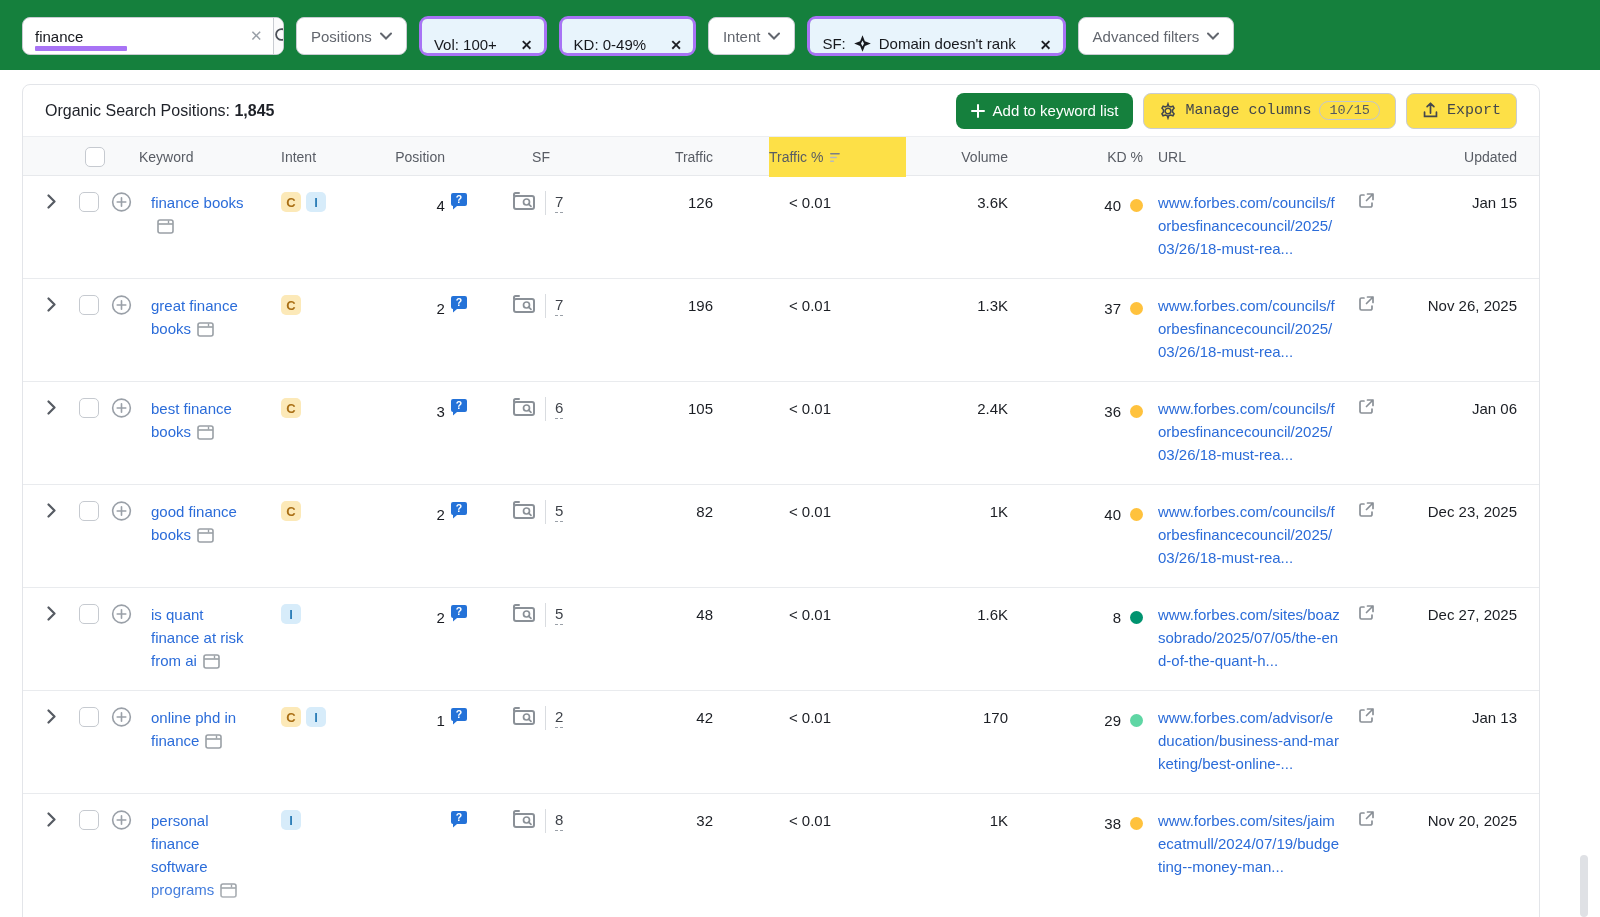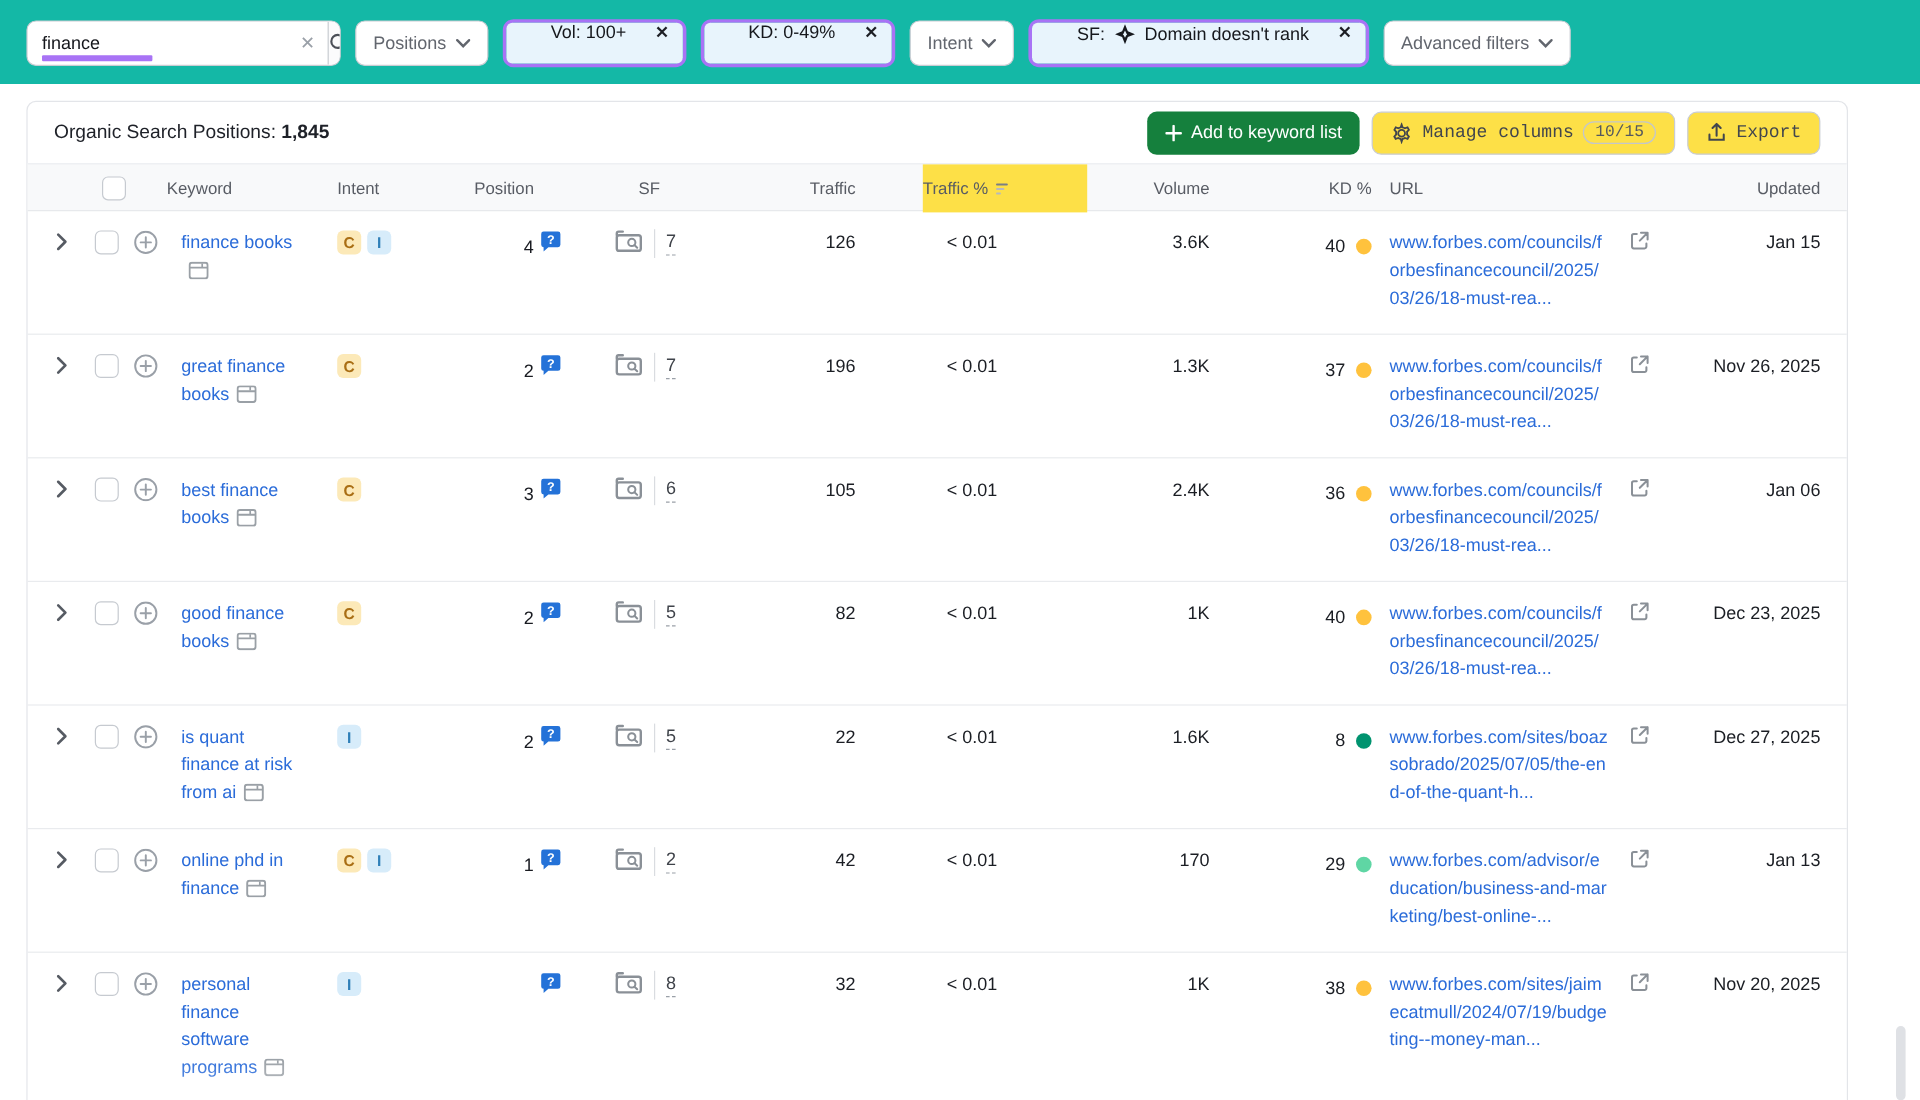--- a/index.html
+++ b/index.html
@@ -1,34 +1,34 @@
 <!DOCTYPE html>
 <html><head>
 <meta charset="utf-8">
 <style>
   * { margin:0; padding:0; box-sizing:border-box; }
   html,body { width:1600px; height:917px; overflow:hidden; background:#fff;
     font-family:"Liberation Sans", sans-serif; color:#1b1e24; }
 
   
-  .filterbar { display:flex; align-items:center; gap:12px; padding:16px 22px 14px 22px; background:#14b8a6; }
+  .filterbar { display:flex; align-items:center; gap:12px; padding:16px 22px 14px 22px; background:#15803d; }
   .searchbox { position:relative; display:flex; align-items:stretch; width:262px; height:38px;
     border:1px solid #c9ccd2; border-radius:8px; background:#fff; overflow:hidden; }
   .searchbox input { border:0; outline:none; flex:1; padding:0 6px 0 12px; font-size:15px; color:#15171c;
     font-family:"Liberation Sans", sans-serif; background:transparent; }
   .search-underline { position:absolute; left:12px; bottom:3px; width:92px; height:5px; background:#a873f5; border-radius:1px; }
   .clear-x { display:flex; align-items:center; padding:0 10px; color:#9aa0a8; font-size:15px; cursor:pointer; }
   .search-btn { display:flex; align-items:center; justify-content:center; width:42px; border-left:1px solid #c9ccd2;
     background:#fbfbfc; cursor:pointer; }
 
   .dropdown { display:flex; align-items:center; gap:8px; height:38px; padding:0 14px; border:1px solid #c9ccd2;
     border-radius:8px; background:#fff; color:#62666e; font-size:15px; cursor:pointer; white-space:nowrap; }
 
   .chip-wrap { border:3px solid #a873f5; border-radius:9px; }
-  .chip { display:flex; align-items:flex-start; height:34px; background:#e8f4fc; border-radius:5px; overflow:hidden;padding-left:25px; }
+  .chip { display:flex; align-items:flex-end; height:34px; background:#e8f4fc; border-radius:5px; overflow:hidden; }
   .chip-label { display:flex; align-items:center; gap:7px; padding:0 12px; font-size:15px; color:#16181d; white-space:nowrap; }
   .chip-div { width:1px; background:#c2ddf0; }
   .chip-x { display:flex; align-items:center; padding:0 11px; font-size:14px; font-weight:bold; color:#1c1e24; cursor:pointer; }
 
   
   .card { position:absolute; left:22px; right:60px; top:84px; bottom:-40px;
     border:1px solid #e3e5e9; border-radius:8px 8px 0 0; background:#fff; width:1518px; }
   .toolbar { display:flex; align-items:center; height:51px; padding:0 22px; }
   .tb-title { font-size:16px; color:#1e2128; }
   .tb-title b { font-weight:bold; }
@@ -470,21 +470,21 @@
     <div class="cell c-sf">
       <svg width="24" height="20" viewBox="0 0 24 20">
             <path d="M2 5 V3.5 A1.5 1.5 0 0 1 3.5 2 H7" fill="none" stroke="#8a9097" stroke-width="2" stroke-linecap="round"></path>
             <rect x="2" y="5" width="20" height="13" rx="2" fill="none" stroke="#8a9097" stroke-width="2"></rect>
             <circle cx="14.5" cy="11" r="3" fill="none" stroke="#8a9097" stroke-width="1.7"></circle>
             <line x1="16.7" y1="13.2" x2="19" y2="15.4" stroke="#8a9097" stroke-width="1.7" stroke-linecap="round"></line>
           </svg>
       <span class="vdiv"></span>
       <span class="sf-num">5</span>
     </div>
-    <div class="cell c-traffic">22</div>
+    <div class="cell c-traffic">48</div>
     <div class="cell c-tpct">&lt; 0.01</div>
     <div class="cell c-vol">1.6K</div>
     <div class="cell c-kd">
       <span class="kd-num">8</span>
       <span class="dot dot-green"></span>
     </div>
     <div class="cell c-url">
       <a class="url-link">www.forbes.com/sites/boazsobrado/2025/07/05/the-end-of-the-quant-h...</a>
       <span class="extlink"><svg width="17" height="17" viewBox="0 0 17 17">
               <path d="M6 3 H3.5 A1.5 1.5 0 0 0 2 4.5 V13.5 A1.5 1.5 0 0 0 3.5 15 H12.5 A1.5 1.5 0 0 0 14 13.5 V11" fill="none" stroke="#8a9097" stroke-width="1.7" stroke-linecap="round"></path>

